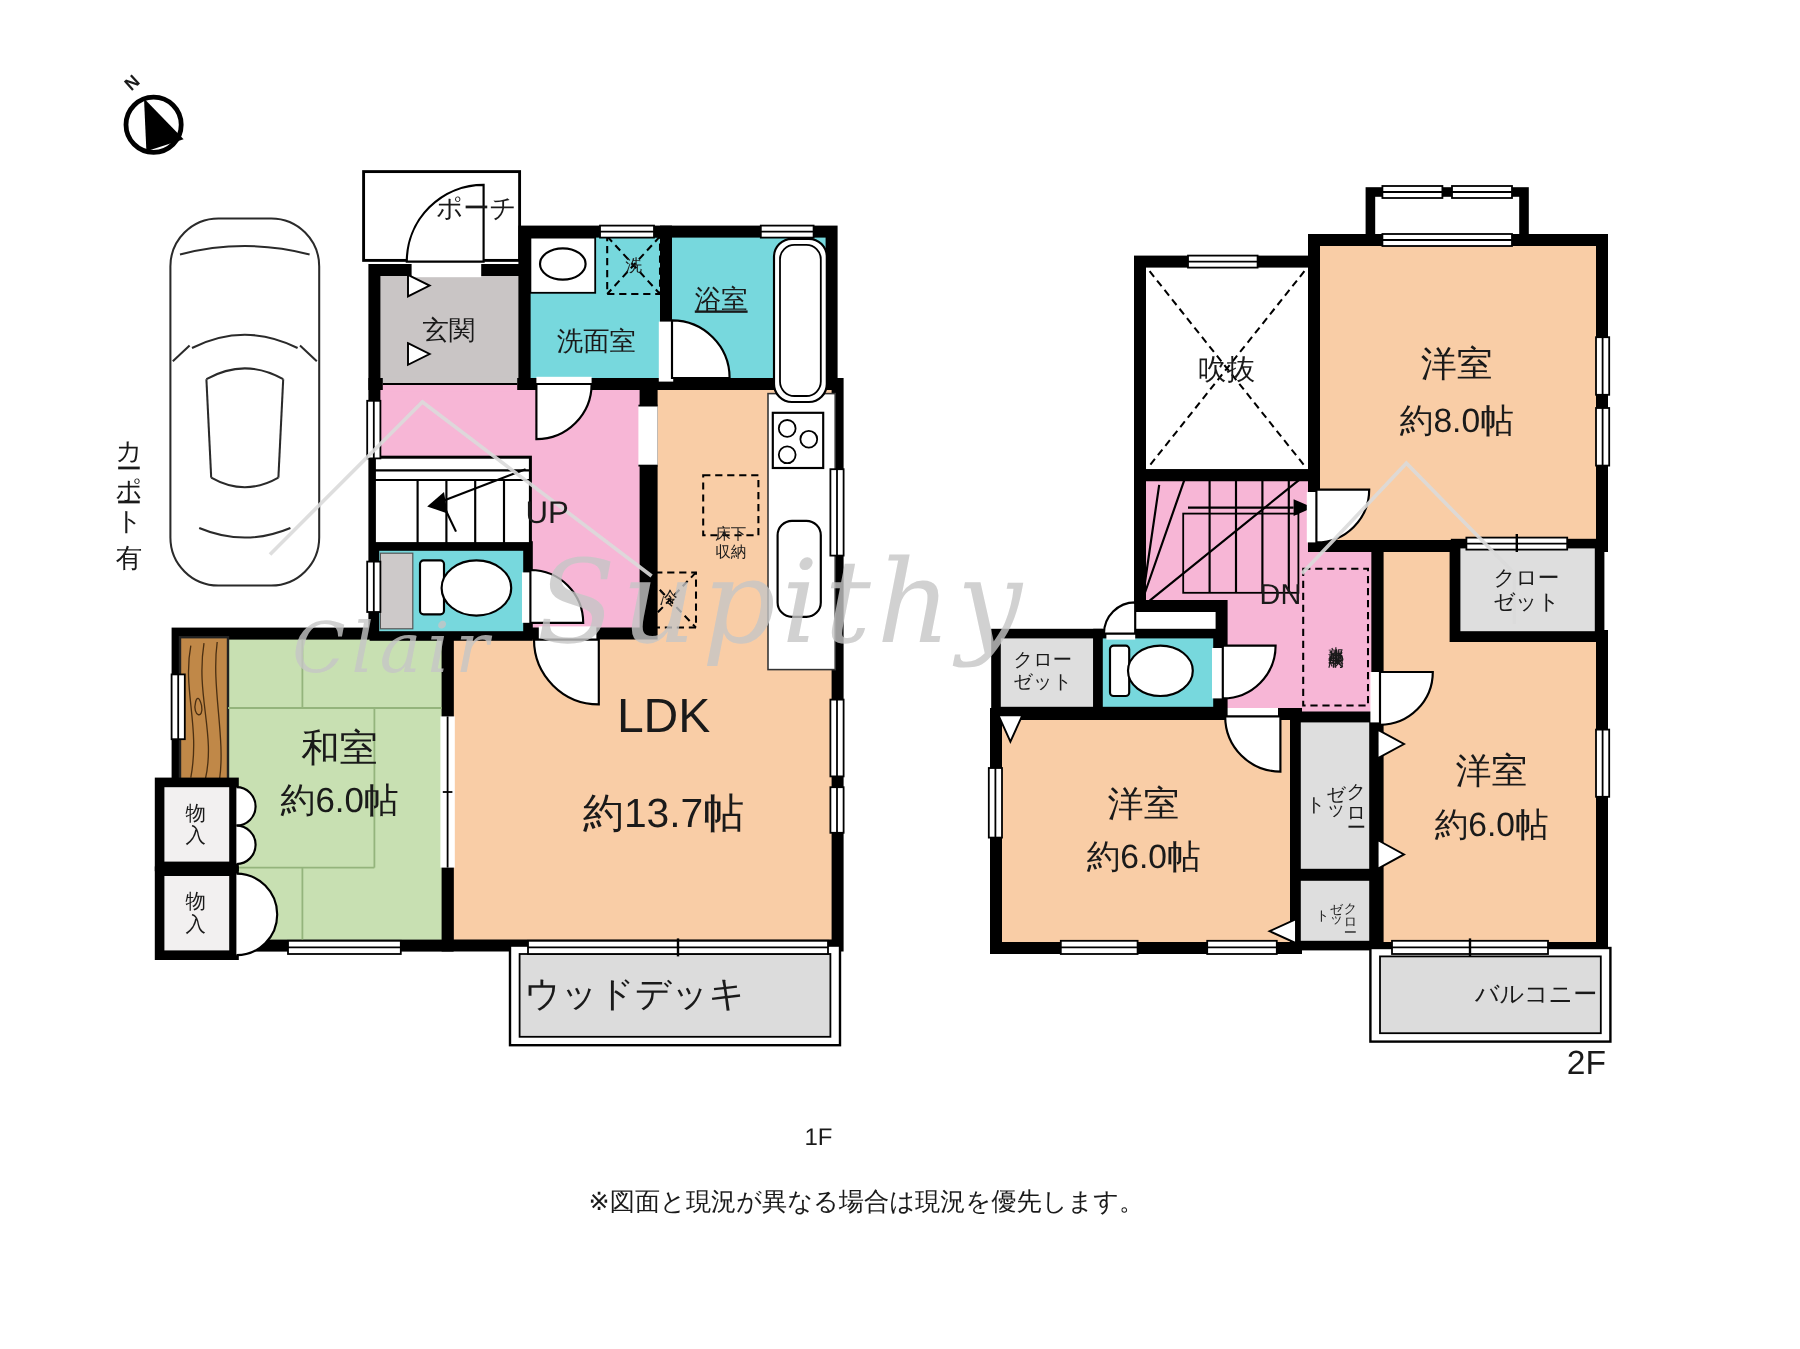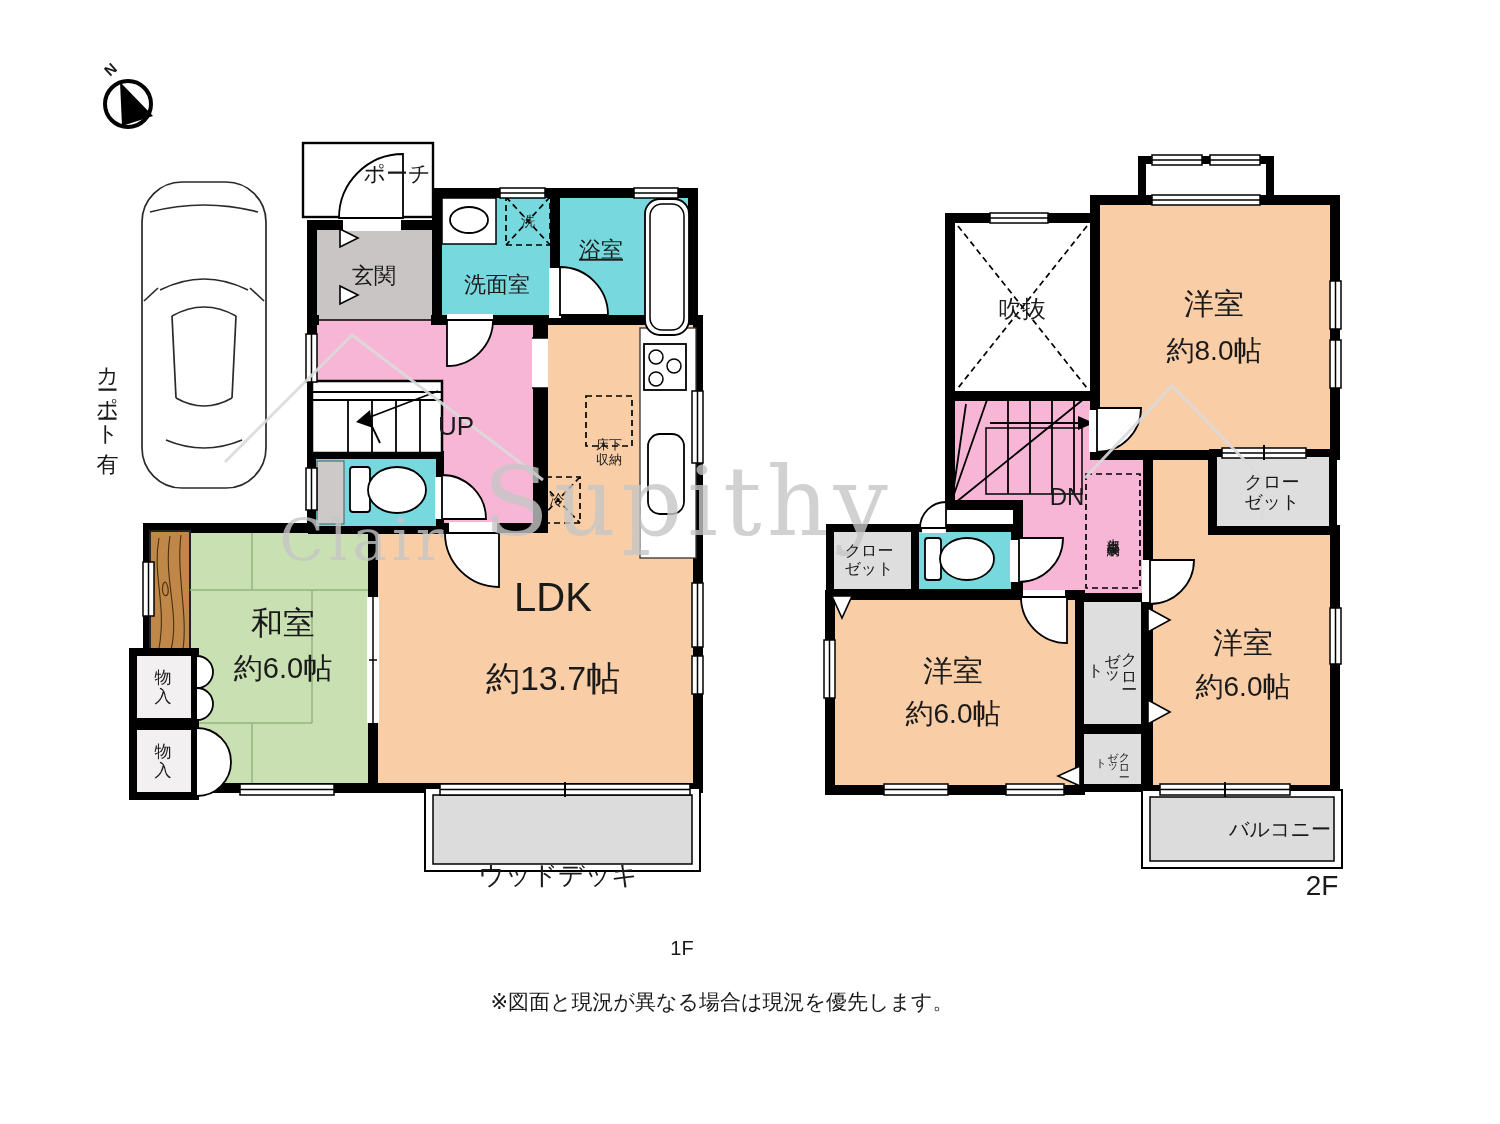--- a/index.html
+++ b/index.html
@@ -3,22 +3,22 @@
 <meta charset="utf-8">
 <style>
   html,body{margin:0;padding:0;background:#fff;}
   .stage{position:relative;width:1500px;height:1124px;background:#fff;overflow:hidden;
          font-family:"Liberation Sans","DejaVu Sans",sans-serif;}
   .stage svg{position:absolute;left:0;top:0;z-index:1;}
   .lbl{position:absolute;transform:translate(-50%,-50%);z-index:4;color:#1a1a1a;
        white-space:pre-line;text-align:center;line-height:1.12;}
   .v{writing-mode:vertical-rl;text-orientation:mixed;letter-spacing:2px;line-height:1.05;}
   .wm{position:absolute;transform:translate(-50%,-50%);z-index:3;
-      font-family:"DejaVu Serif","Liberation Serif",serif;
-      color:#c6c6c6;opacity:.8;letter-spacing:5px;white-space:nowrap;margin-left:36px;}
+      font-family:"DejaVu Serif","Liberation Serif",serif;font-style:italic;
+      color:#c6c6c6;opacity:.8;letter-spacing:5px;white-space:nowrap;}
   
   .w10{stroke:#000;stroke-width:10;}
   .w8{stroke:#000;stroke-width:8;}
   .w2{stroke:#000;stroke-width:2.4;}
   .thin{stroke:#000;stroke-width:1.5;fill:none;}
   .t{stroke:#000;stroke-width:1.8;fill:none;}
   .win{fill:#fff;stroke:#000;stroke-width:1.5;}
   .gap{fill:#fff;stroke:none;}
   .door{fill:#fff;stroke:#000;stroke-width:1.8;}
   .dash{fill:none;stroke:#000;stroke-width:1.7;stroke-dasharray:6 4;}
@@ -311,21 +311,21 @@
 収納</div>
 <div class="lbl" style="left:557px;top:500px;font-size:15px;">冷</div>
 <div class="lbl" style="left:553px;top:597px;font-size:40px;">LDK</div>
 <div class="lbl" style="left:553px;top:678px;font-size:34px;">約13.7帖</div>
 <div class="lbl" style="left:283px;top:624px;font-size:32px;">和室</div>
 <div class="lbl" style="left:283px;top:668px;font-size:29px;">約6.0帖</div>
 <div class="lbl" style="left:163px;top:687px;font-size:17px;">物
 入</div>
 <div class="lbl" style="left:163px;top:761px;font-size:17px;">物
 入</div>
-<div class="lbl" style="left:558px;top:829px;font-size:26px;margin-top:47px;">ウッドデッキ</div>
+<div class="lbl" style="left:529px;top:829px;font-size:30px;">ウッドデッキ</div>
 <div class="lbl" style="left:682px;top:948px;font-size:20px;">1F</div>
 
 <div class="lbl" style="left:1022px;top:309px;font-size:24px;">吹抜</div>
 <div class="lbl" style="left:1067px;top:497px;font-size:24px;">DN</div>
 <div class="lbl v" style="left:1113px;top:531px;font-size:13px;height:108px;letter-spacing:1px;">上部小屋裏収納</div>
 <div class="lbl" style="left:1214px;top:304px;font-size:30px;">洋室</div>
 <div class="lbl" style="left:1214px;top:351px;font-size:28px;">約8.0帖</div>
 <div class="lbl" style="left:1272px;top:492px;font-size:18px;">クロー
 ゼット</div>
 <div class="lbl" style="left:869px;top:560px;font-size:16px;">クロー

